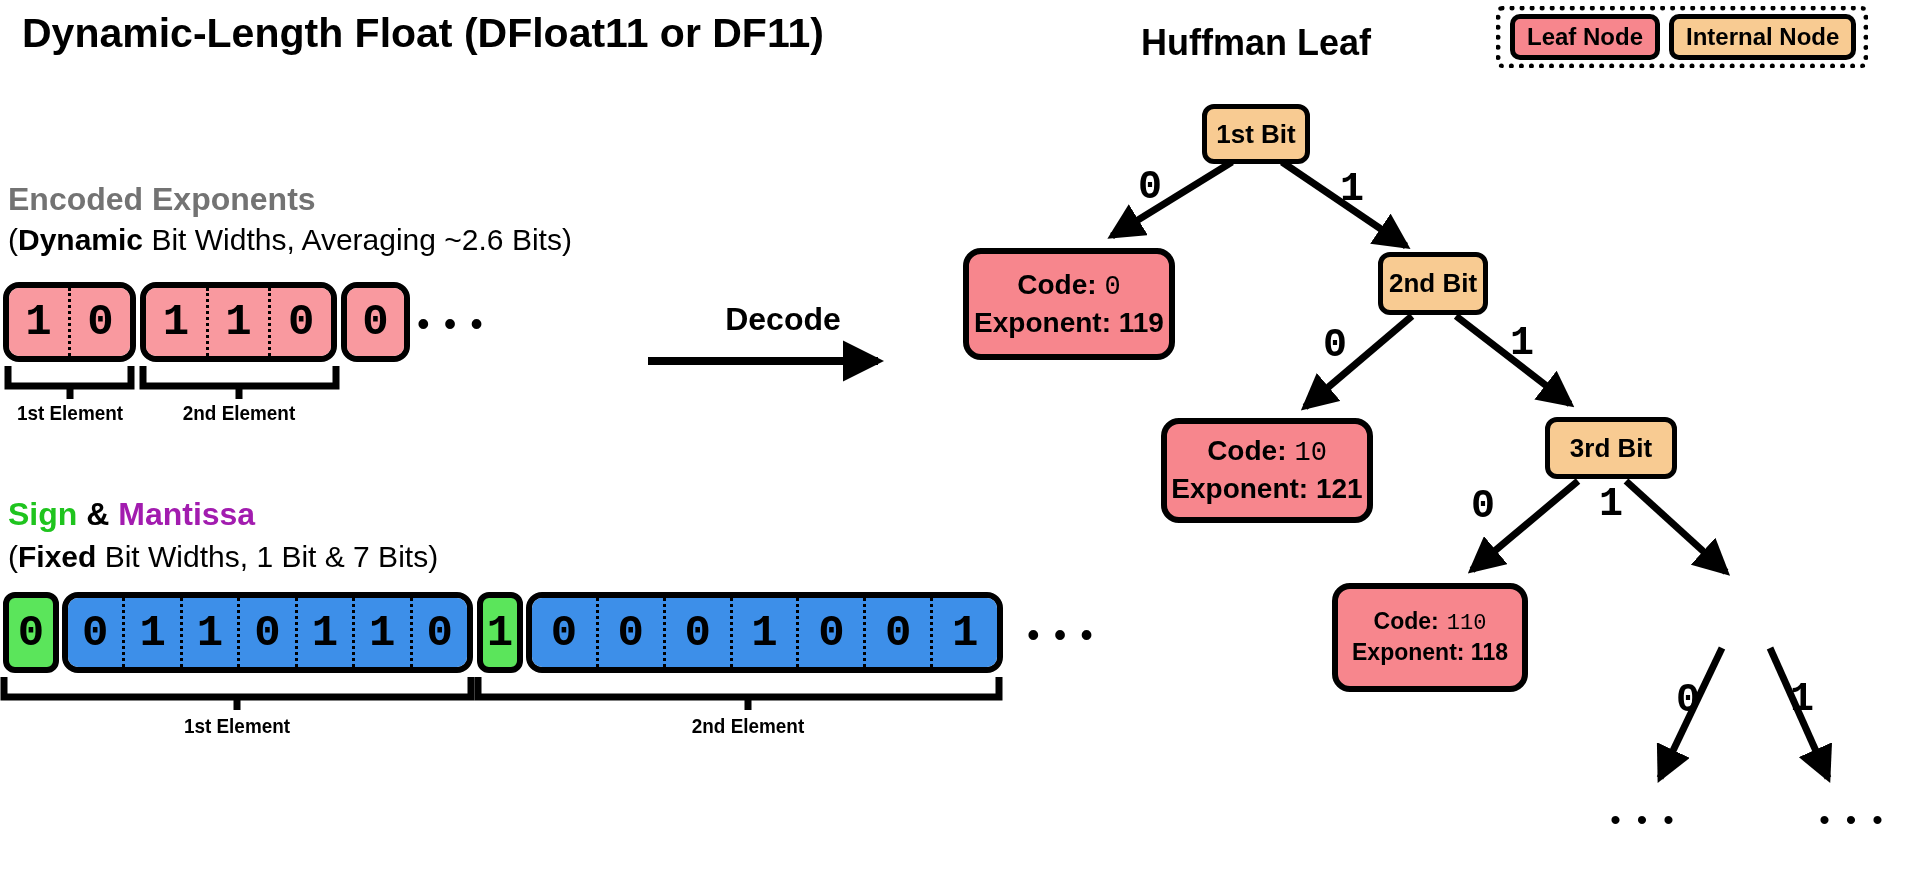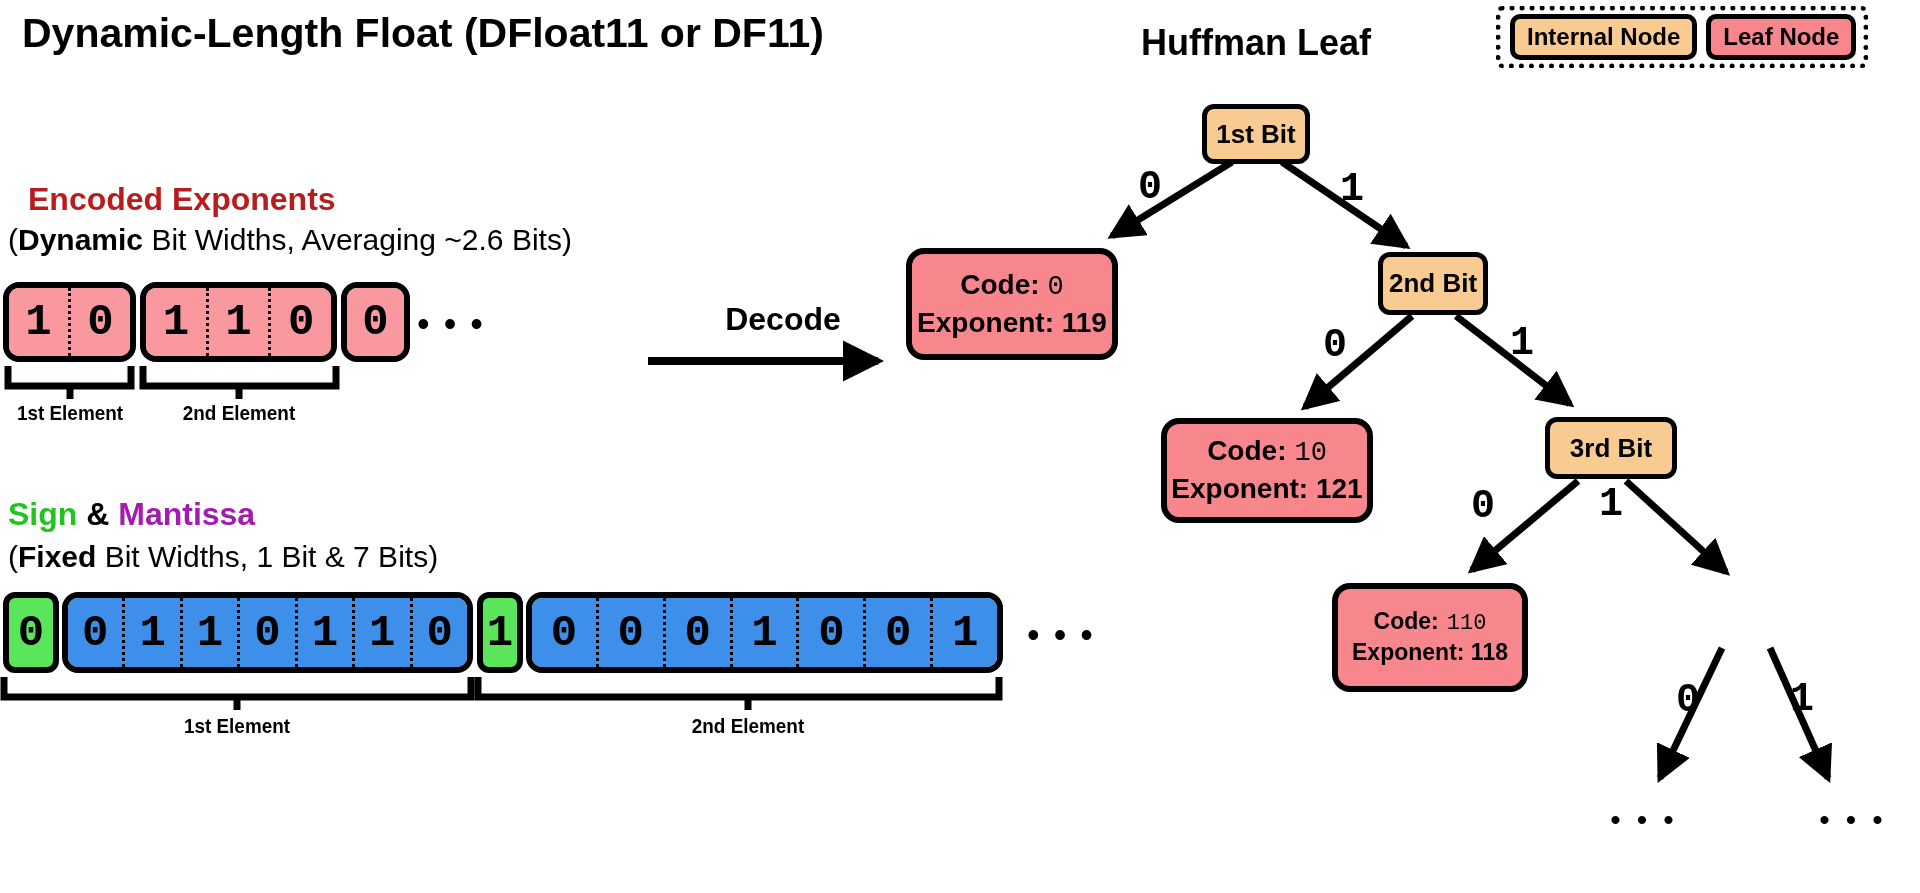--- a/index.html
+++ b/index.html
@@ -13,21 +13,21 @@
 
   .legend{left:1496px;top:6px;width:372px;height:62px;border:5px dotted #000;border-radius:6px;
           display:flex;align-items:center;gap:9px;padding:0 9px;box-sizing:border-box;}
   .chip{height:46px;display:flex;align-items:center;justify-content:center;padding:0 12px;
         border:5px solid #000;border-radius:10px;font-size:24px;font-weight:bold;box-sizing:border-box;white-space:nowrap;}
   .chip.internal{background:#F8CB92;}
   .chip.leaf{background:#F7868D;}
 
   .sec-head{font-size:32px;font-weight:bold;white-space:nowrap;}
   .sec-sub{font-size:30px;white-space:nowrap;}
-  .red{color:#b91c1c;margin-left:20px;} .green{color:#1FC41E;} .blue{color:#a21caf;}
+  .red{color:#737373;} .green{color:#1FC41E;} .blue{color:#a21caf;}
 
   .bitgroup{position:absolute;display:flex;border:6px solid #000;border-radius:16px;
             box-sizing:border-box;overflow:hidden;background:#fff;}
   .cell{flex:1;display:flex;align-items:center;justify-content:center;
         font-family:"Liberation Mono","DejaVu Sans Mono",monospace;font-weight:bold;font-size:44px;}
   .cell + .cell{border-left:3px dotted #000;}
   .exp .cell{background:#F9999F;}
   .man .cell{background:#3D8FE9;}
   .signcell{position:absolute;display:flex;align-items:center;justify-content:center;
             border:6px solid #000;border-radius:12px;box-sizing:border-box;background:#5BE55B;
@@ -79,22 +79,22 @@
     <path d="M8,366 V386 H131 V366 M70,386 V399" stroke="#000" stroke-width="7" fill="none"></path>
     <path d="M143,366 V386 H336 V366 M239,386 V399" stroke="#000" stroke-width="7" fill="none"></path>
     <path d="M4,677 V697 H471 V677 M237,697 V710" stroke="#000" stroke-width="7" fill="none"></path>
     <path d="M478,677 V697 H999 V677 M748,697 V710" stroke="#000" stroke-width="7" fill="none"></path>
   </svg>
 
   <div class="abs page-title">Dynamic-Length Float (DFloat11 or DF11)</div>
   <div class="abs tree-title">Huffman Leaf</div>
 
   <div class="abs legend">
+    <div class="chip leaf">Leaf Node</div>
     <div class="chip internal">Internal Node</div>
-    <div class="chip leaf">Leaf Node</div>
   </div>
 
   <div class="abs sec-head red" style="left:8px;top:181px;">Encoded Exponents</div>
   <div class="abs sec-sub" style="left:8px;top:223px;"><span>(</span><b>Dynamic</b><span> Bit Widths, Averaging ~2.6 Bits)</span></div>
 
   <div class="bitgroup exp" style="left:3px;top:282px;width:133px;height:80px;">
     <div class="cell">1</div>
     <div class="cell">0</div>
   </div>
   <div class="bitgroup exp" style="left:140px;top:282px;width:197px;height:80px;">
@@ -137,21 +137,21 @@
   </div>
   <div class="dots abs" style="left:1005px;top:614px;">•••</div>
 
   <div class="elembl" style="left:162px;top:714px;">1st Element</div>
   <div class="elembl" style="left:673px;top:714px;">2nd Element</div>
 
   <div class="tnode" style="left:1202px;top:104px;width:108px;height:60px;">1st Bit</div>
   <div class="tnode" style="left:1378px;top:252px;width:110px;height:63px;">2nd Bit</div>
   <div class="tnode" style="left:1545px;top:417px;width:132px;height:62px;">3rd Bit</div>
 
-  <div class="tleaf leaf-lg" style="left:906px;top:248px;width:212px;height:112px;">
+  <div class="tleaf leaf-lg" style="left:963px;top:248px;width:212px;height:112px;">
     <div><span>Code:</span><span class="mono">0</span></div>
     <div><span>Exponent:</span> <span>119</span></div>
   </div>
   <div class="tleaf leaf-lg" style="left:1161px;top:418px;width:212px;height:105px;">
     <div><span>Code:</span><span class="mono">10</span></div>
     <div><span>Exponent:</span> <span>121</span></div>
   </div>
   <div class="tleaf leaf-sm" style="left:1332px;top:583px;width:196px;height:109px;">
     <div><span>Code:</span><span class="mono">110</span></div>
     <div><span>Exponent:</span> <span>118</span></div>

